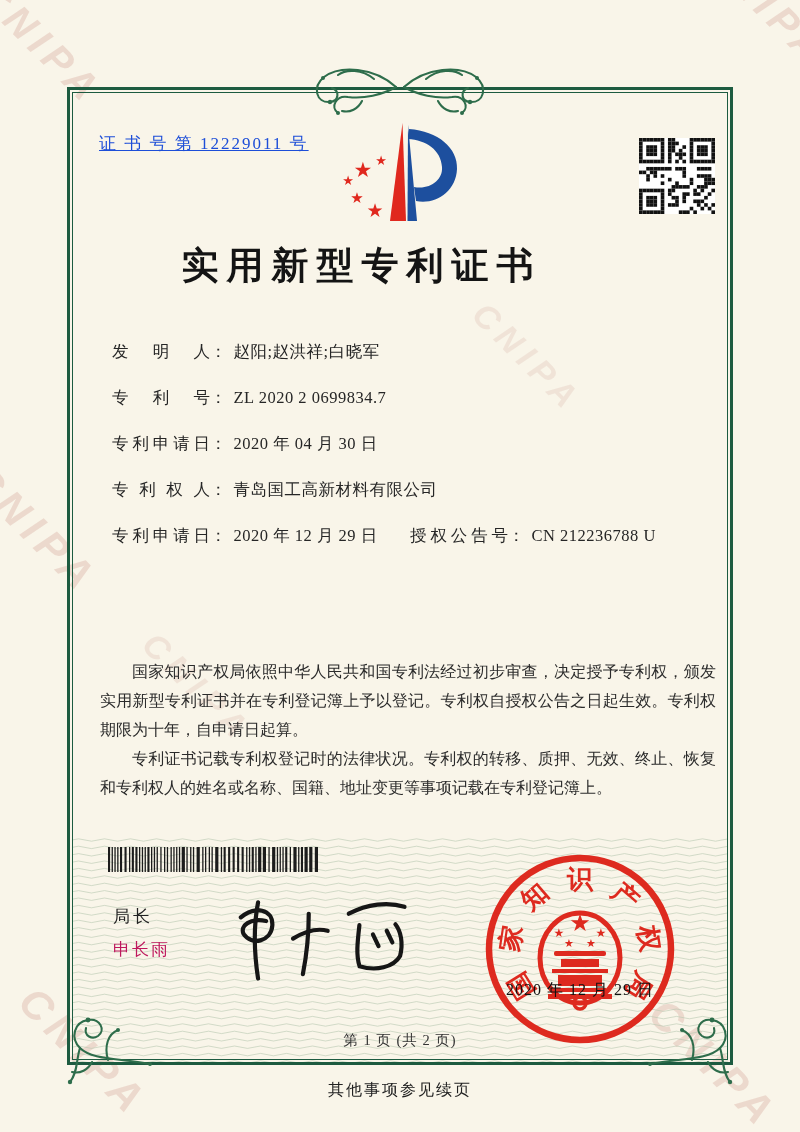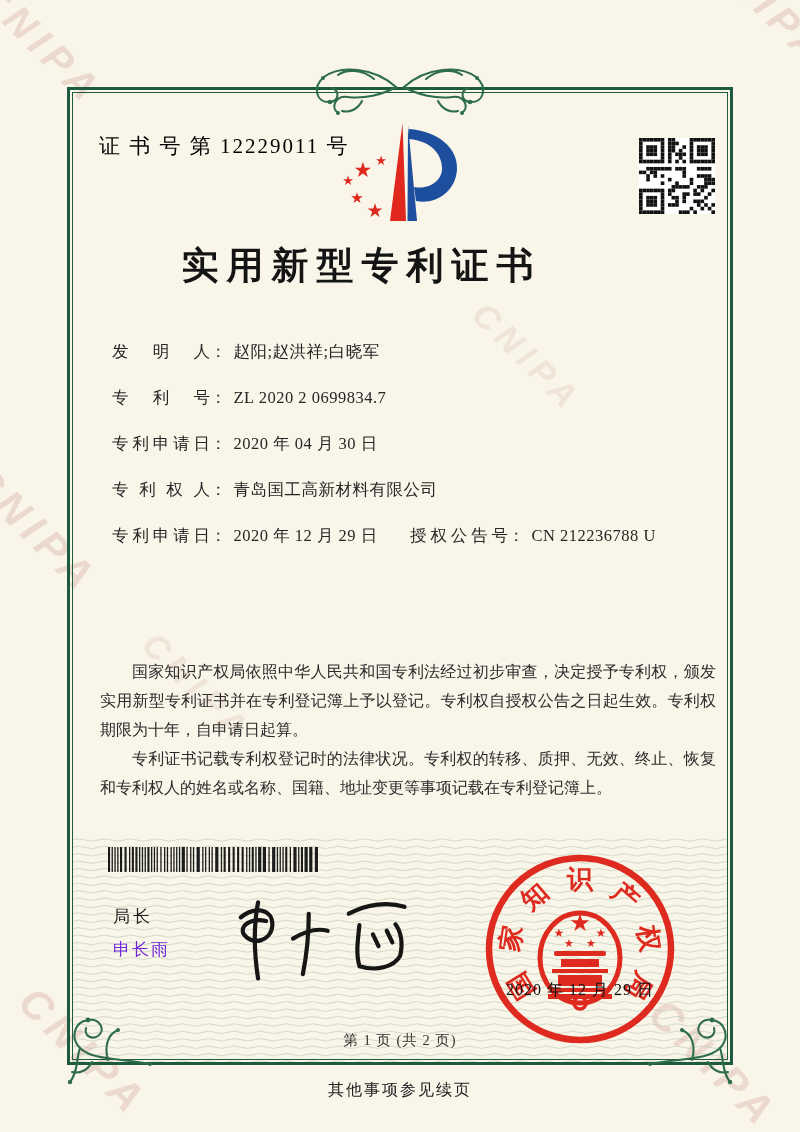--- a/index.html
+++ b/index.html
@@ -10,41 +10,41 @@
       font-weight:bold;font-style:italic;letter-spacing:7px;color:rgba(219,178,167,.42);
       transform:rotate(45deg);white-space:nowrap;pointer-events:none;}
   .wm.small{color:rgba(224,192,183,.34);}
   
   .frame{position:absolute;left:67px;top:87px;width:666px;height:978px;
          border:3px solid #1d5b40;box-sizing:border-box;}
   .frame-inner{position:absolute;inset:2px;border:1px solid #1d5b40;}
   .waves{position:absolute;left:72px;top:837px;width:656px;height:226px;overflow:hidden;}
   .waves svg path{fill:none;stroke:#b7c8b1;stroke-width:1;opacity:.6;}
   
-  .cert-no{position:absolute;left:99px;top:132px;font-size:21px;letter-spacing:2px;color:#000000;}
+  .cert-no{position:absolute;left:99px;top:132px;font-size:17px;letter-spacing:2px;color:#1d4ed8;text-decoration:underline;}
   .logo{position:absolute;left:333px;top:117px;width:132px;height:112px;}
   .qr{position:absolute;left:639px;top:138px;width:76px;height:76px;}
   .title{position:absolute;left:67px;top:241px;width:589px;text-align:center;
          font-size:37px;font-weight:bold;letter-spacing:8px;color:#141414;}
   
   .fields{position:absolute;left:112px;top:341px;width:600px;display:flex;
           flex-direction:column;gap:24px;font-size:16.5px;color:#262626;}
   .frow{line-height:22px;position:relative;white-space:nowrap;}
   .flabel{display:inline-block;width:98px;text-align:justify;text-align-last:justify;vertical-align:top;}
   .fvalue{margin-left:7px;letter-spacing:.5px;}
   .grant-no{position:absolute;left:298px;top:0;}
   
   .body-text{position:absolute;left:100px;top:657px;width:616px;font-size:16px;
              line-height:29px;text-align:justify;color:#2b2b2b;}
   .body-text p{margin:0;text-indent:2em;}
   
   .barcode{position:absolute;left:108px;top:847px;}
   .sig-role{position:absolute;left:113px;top:905px;font-size:17px;color:#222;
             font-family:"Liberation Sans","DejaVu Sans",sans-serif;letter-spacing:3px;}
-  .sig-name{position:absolute;left:113px;top:938px;font-size:17px;color:#6d28d9;
+  .sig-name{position:absolute;left:113px;top:938px;font-size:17px;color:#be185d;
             font-family:"Liberation Sans","DejaVu Sans",sans-serif;letter-spacing:2px;}
   .signature{position:absolute;left:222px;top:883px;transform:rotate(-3deg);}
   .seal{position:absolute;left:482px;top:851px;width:196px;height:196px;opacity:.95;}
   #seal-chars text{fill:#dd2015;font-family:"Liberation Serif","DejaVu Serif",serif;
                    font-weight:bold;font-size:26px;}
   .seal-date{position:absolute;left:492px;top:980px;width:176px;text-align:center;
              font-size:16px;color:#111;letter-spacing:1px;}
   .page-num{position:absolute;left:67px;top:1031px;width:666px;text-align:center;
             font-size:14.5px;color:#333;letter-spacing:1px;}
   .continuation{position:absolute;left:67px;top:1080px;width:666px;text-align:center;

